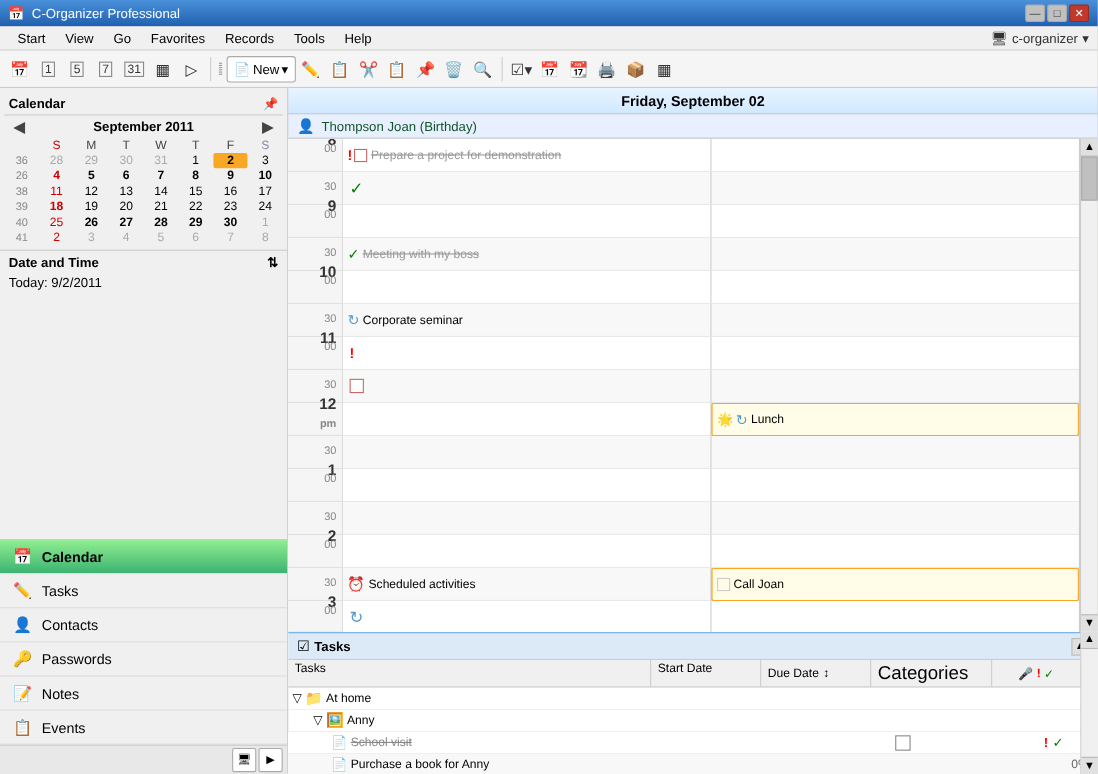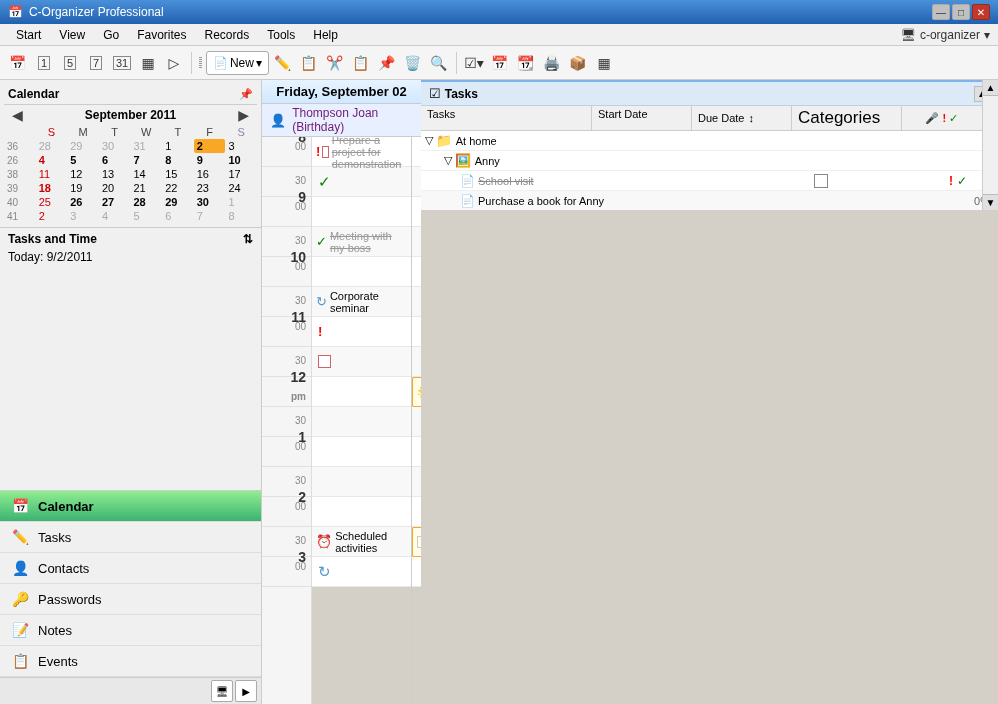--- a/index.html
+++ b/index.html
@@ -33,48 +33,48 @@
     
     .calendar-widget { padding: 4px; }
     .calendar-header { display: flex; align-items: center; justify-content: space-between; padding: 3px 4px; background: #f0f0f0; border-bottom: 1px solid #ccc; }
     .calendar-title { font-weight: bold; font-size: 12px; }
     .cal-pin { color: #666; font-size: 11px; }
     .cal-nav { display: flex; align-items: center; justify-content: space-between; padding: 2px 4px; }
     .cal-nav-btn { background: none; border: none; cursor: pointer; font-size: 14px; color: #444; padding: 0 4px; }
     .cal-month { font-size: 12px; font-weight: bold; }
     .cal-grid { width: 100%; border-collapse: collapse; font-size: 11px; }
     .cal-grid th { text-align: center; padding: 1px 3px; color: #444; font-weight: normal; width: 28px; }
-    .cal-grid td { padding: 1px 3px; cursor: pointer; }
+    .cal-grid td { text-align: center; padding: 1px 3px; cursor: pointer; }
     .cal-today { background: #f9a825; color: #000; border-radius: 2px; font-weight: bold; }
     .cal-other-month { color: #aaa; }
     .cal-bold { font-weight: bold; }
     .cal-week { color: #888; font-size: 10px; }
 
     
     .datetime-section { border-top: 1px solid #ccc; padding: 4px 8px; }
     .datetime-header { display: flex; align-items: center; justify-content: space-between; font-weight: bold; margin-bottom: 4px; }
     .datetime-info { font-size: 12px; }
 
     
     .nav-items { margin-top: auto; border-top: 1px solid #ccc; }
     .nav-item { display: flex; align-items: center; gap: 8px; padding: 6px 12px; cursor: pointer; border-bottom: 1px solid #ddd; font-size: 13px; }
     .nav-item.active { background: linear-gradient(to bottom, #90ee90, #3cb371); color: #000; font-weight: bold; }
     .nav-icon { width: 18px; height: 18px; display: flex; align-items: center; justify-content: center; font-size: 14px; }
     .nav-bottom-bar { display: flex; align-items: center; justify-content: flex-end; padding: 2px 4px; border-top: 1px solid #ccc; background: #e8e8e8; gap: 2px; }
     .nav-small-btn { width: 22px; height: 22px; border: 1px solid #aaa; background: white; border-radius: 2px; cursor: pointer; font-size: 10px; display: flex; align-items: center; justify-content: center; }
 
     
-    .content-area { flex: 1; display: flex; flex-direction: row; overflow: hidden; }
+    .content-area { flex: 1; display: flex; flex-direction: column; overflow: hidden; }
 
     
     .day-view { flex: 1; overflow: hidden; display: flex; flex-direction: column; min-height: 0; }
     .day-header { background: linear-gradient(to bottom, #e8f4ff, #d0e8ff); border-bottom: 1px solid #ccc; padding: 4px 0; text-align: center; font-weight: bold; font-size: 13px; }
     .day-event-row { background: #e8f0ff; border-bottom: 1px solid #ccc; padding: 2px 8px; display: flex; align-items: center; gap: 6px; min-height: 22px; }
     .day-event-row .event-icon { font-size: 13px; }
-    .birthday-text { color: #701a75; font-size: 12px; }
+    .birthday-text { color: #14532d; font-size: 12px; }
 
     
     .tasks-panel { height: 130px; border-top: 2px solid #7eb4ea; background: white; display: flex; flex-direction: column; }
     .tasks-header { display: flex; align-items: center; background: #dce9f7; border-bottom: 1px solid #b8d0e8; padding: 2px 8px; min-height: 24px; }
     .tasks-title { font-weight: bold; font-size: 12px; }
 
     .day-view-scroll { flex: 1; overflow-y: auto; overflow-x: hidden; display: flex; }
 
     
     ::-webkit-scrollbar { width: 14px; }
@@ -261,21 +261,21 @@
             <td class="cal-other-month">6</td>
             <td class="cal-other-month">7</td>
             <td class="cal-other-month">8</td>
           </tr>
         </tbody>
       </table>
     </div>
 
     <div class="datetime-section">
       <div class="datetime-header">
-        <span>Tasks and Time</span>
+        <span>Date and Time</span>
         <span>⇅</span>
       </div>
       <div class="datetime-info">Today: 9/2/2011</div>
     </div>
 
     <div style="flex:1;"></div>
 
     <div class="nav-items">
       <div class="nav-item active">
         <div class="nav-icon">📅</div>

